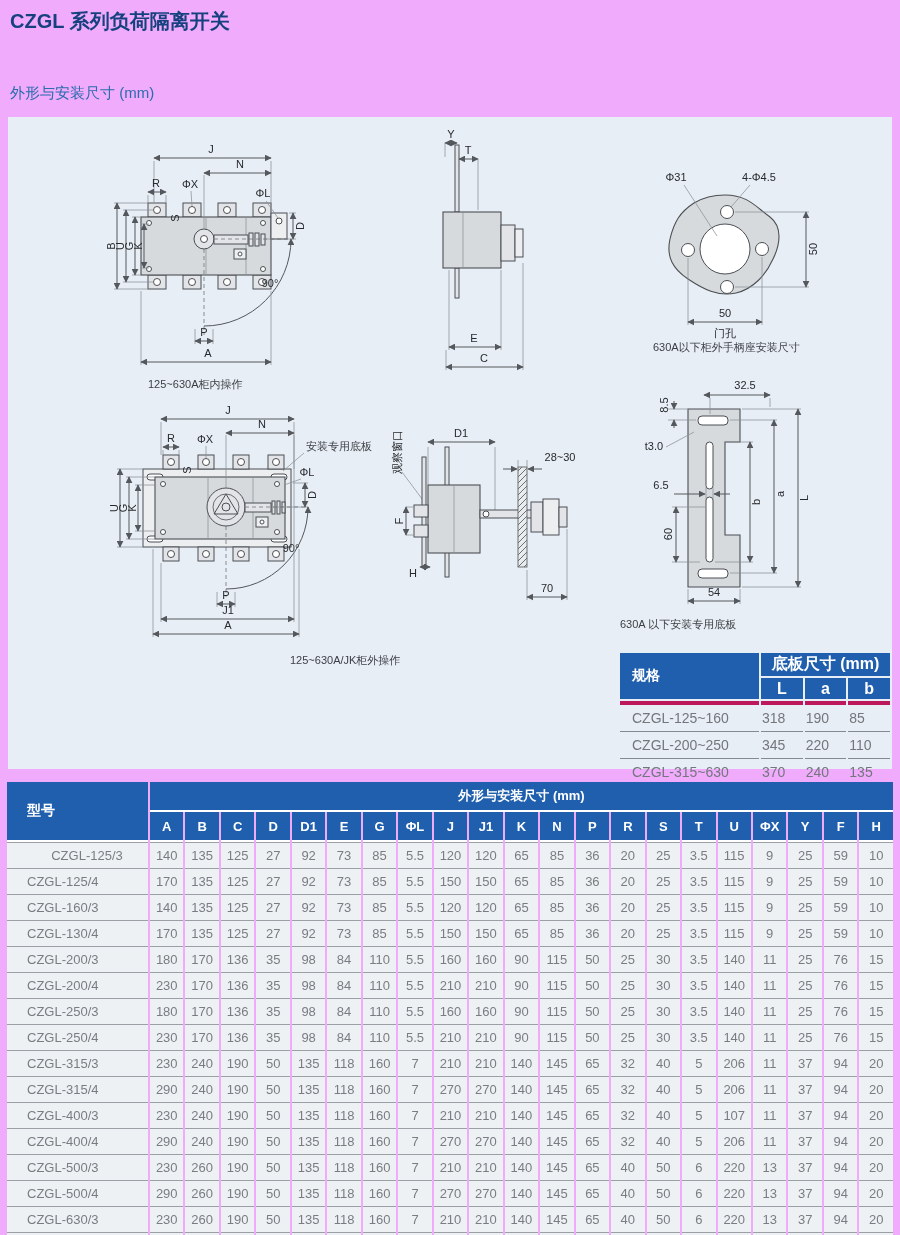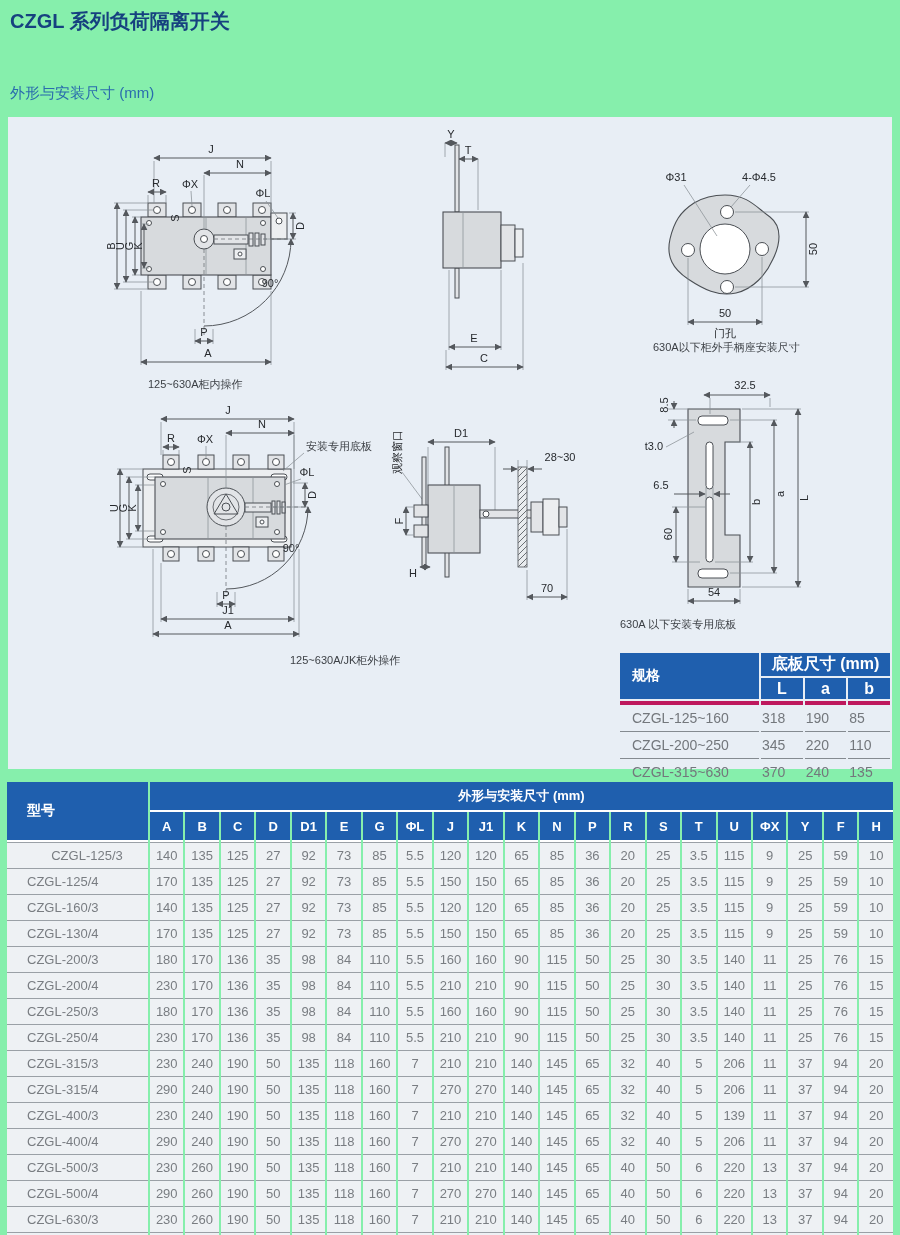--- a/index.html
+++ b/index.html
@@ -1,16 +1,16 @@
 <!DOCTYPE html>
 <html><head>
 <meta charset="utf-8">
 <style>
   html,body{margin:0;padding:0;background:#ffffff;}
-  #page{position:relative;width:900px;height:1235px;background:#86efac;overflow:hidden;
+  #page{position:relative;width:900px;height:1235px;background:#f0abfc;overflow:hidden;
         font-family:"Liberation Sans","DejaVu Sans",sans-serif;}
   
   #doc-title{position:absolute;left:10px;top:8px;font-size:20px;font-weight:bold;color:#16417f;}
   #section-title{position:absolute;left:10px;top:84px;font-size:15px;color:#2a6cad;}
   
   #panel{position:absolute;left:8px;top:117px;width:884px;height:652px;background:#e8eef5;}
   #drawings-svg{position:absolute;left:0;top:0;}
   .dim{stroke:#54585d;stroke-width:1;fill:none;}
   .ext{stroke:#8a9095;stroke-width:0.75;fill:none;}
   .cl{stroke:#6a6f74;stroke-width:0.75;fill:none;stroke-dasharray:4 3;}
@@ -694,21 +694,21 @@
           <td>160</td>
           <td>7</td>
           <td>210</td>
           <td>210</td>
           <td>140</td>
           <td>145</td>
           <td>65</td>
           <td>32</td>
           <td>40</td>
           <td>5</td>
-          <td>139</td>
+          <td>107</td>
           <td>11</td>
           <td>37</td>
           <td>94</td>
           <td>20</td>
         </tr>
         <tr>
           <td class="model">CZGL-400/4</td>
           <td>290</td>
           <td>240</td>
           <td>190</td>

